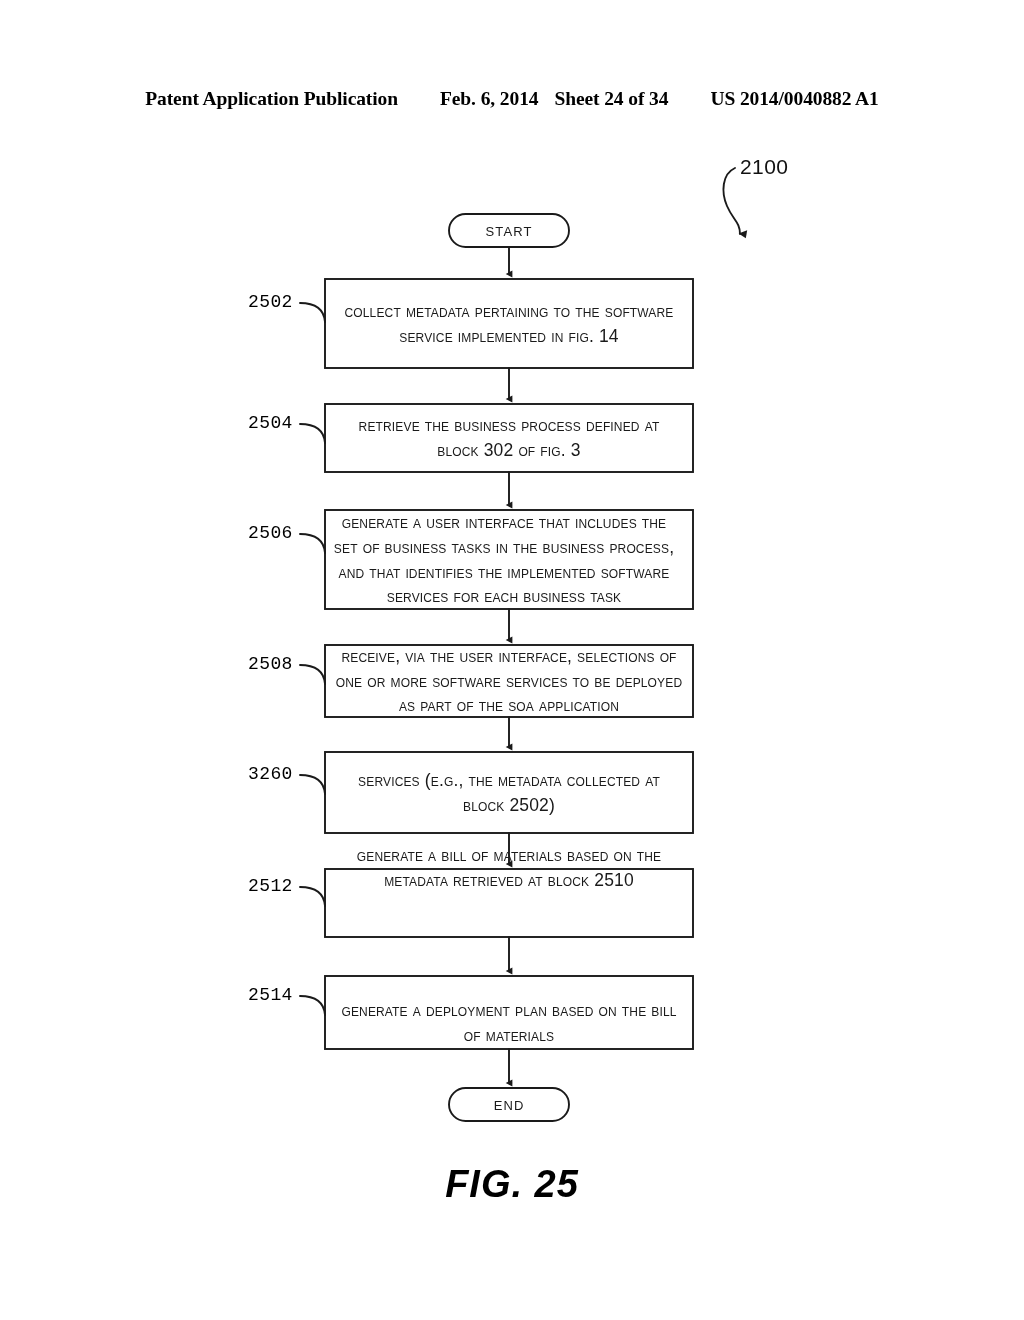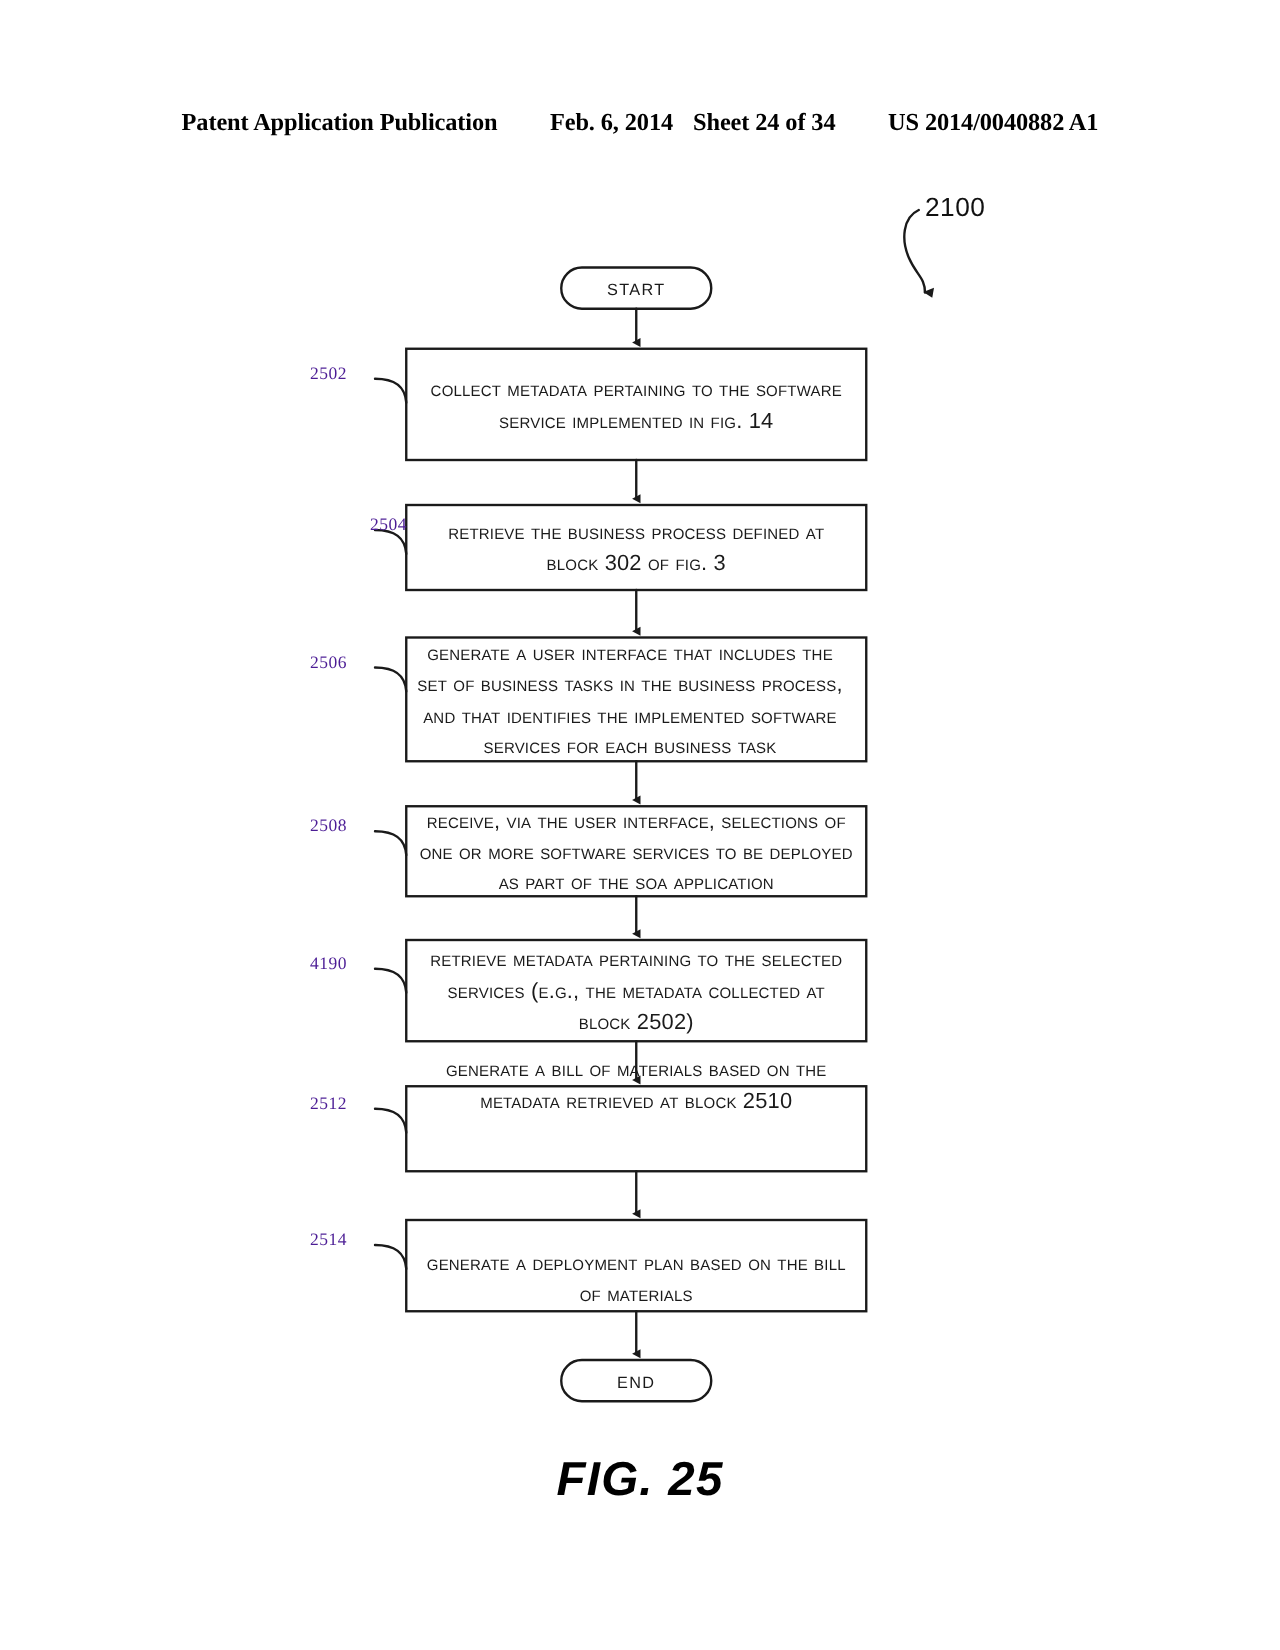--- a/index.html
+++ b/index.html
@@ -72,24 +72,24 @@
     display: block;
     white-space: nowrap;
     line-height: 1.42;
   }
   .process-text { font-size: 17.5px; letter-spacing: 0.15px; }
   .terminal-text { font-size: 18px; letter-spacing: 1.1px; }
 
   
   .ref-num {
     position: absolute;
-    font-family: Liberation Serif, serif;
-    font-size: 14px;
+    font-family: Liberation Mono, monospace;
+    font-size: 18px;
     letter-spacing: 0.4px;
-    color: #4c1d95;
+    color: #000000;
     white-space: nowrap;
   }
   .fig-num {
     position: absolute;
     font-family: "Liberation Sans", sans-serif;
     font-size: 21px;
     letter-spacing: 0.4px;
     color: #111111;
     white-space: nowrap;
   }
@@ -160,24 +160,24 @@
       <path d="M300,665 C316,665 324,671 325,684"></path>
       <path d="M300,775 C316,775 324,781 325,794"></path>
       <path d="M300,887 C316,887 324,893 325,906"></path>
       <path d="M300,996 C316,996 324,1002 325,1015"></path>
 
       <path d="M735,168 C722,174 721,192 727,206 C733,220 740,222 740,234" marker-end="url(#arrowhead-curve)"></path>
     </g>
   </svg>
 
   <div class="ref-num" style="top:292px;  left:248px;">2502</div>
-  <div class="ref-num" style="top:413px;  left:248px;margin-left:48px;">2504</div>
+  <div class="ref-num" style="top:413px;  left:248px;">2504</div>
   <div class="ref-num" style="top:523px;  left:248px;">2506</div>
   <div class="ref-num" style="top:654px;  left:248px;">2508</div>
-  <div class="ref-num" style="top:764px;  left:248px;">4190</div>
+  <div class="ref-num" style="top:764px;  left:248px;">3260</div>
   <div class="ref-num" style="top:876px;  left:248px;">2512</div>
   <div class="ref-num" style="top:985px;  left:248px;">2514</div>
 
   <div class="fig-num" style="top:155px; left:740px;">2100</div>
 
   <div class="node-text terminal-text" style="left:449px; top:214px; width:120px; height:33px;">
     <span class="ln">Start</span>
   </div>
 
   <div class="node-text process-text" style="left:325px; top:279px; width:368px; height:89px;">
@@ -197,21 +197,20 @@
     <span class="ln">services for each business task</span>
   </div>
 
   <div class="node-text process-text" style="left:325px; top:645px; width:368px; height:72px;">
     <span class="ln">Receive, via the user interface, selections of</span>
     <span class="ln">one or more software services to be deployed</span>
     <span class="ln">as part of the SOA application</span>
   </div>
 
   <div class="node-text process-text" style="left:325px; top:752px; width:368px; height:81px;">
-    <span class="ln">Retrieve metadata pertaining to the selected</span>
     <span class="ln">services (e.g., the metadata collected at</span>
     <span class="ln">block 2502)</span>
   </div>
 
   <div class="node-text process-text" style="left:325px; top:842px; width:368px; height:52px;">
     <span class="ln">Generate a bill of materials based on the</span>
     <span class="ln">metadata retrieved at block 2510</span>
   </div>
 
   <div class="node-text process-text" style="left:325px; top:976px; width:368px; height:94px;">

